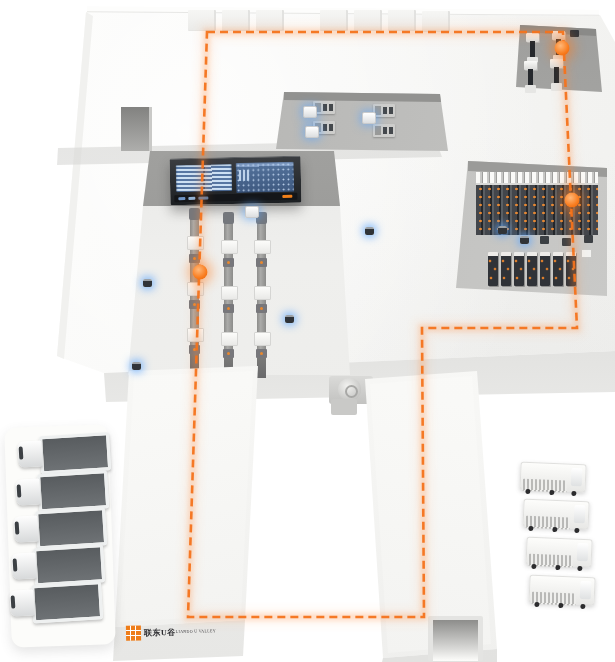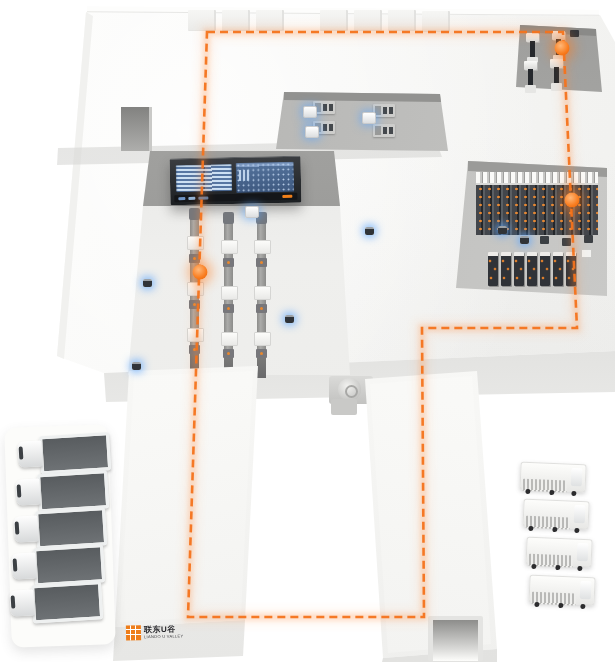--- a/index.html
+++ b/index.html
@@ -136,21 +136,21 @@
   .dock{position:absolute;left:428px;top:616px;width:55px;height:45px;background:#e4e4e2;border-radius:2px;}
   .dock-inner{position:absolute;left:5px;top:4px;right:5px;bottom:0;
     background:linear-gradient(180deg,#8d8d8b,#d9d9d7 70%,#fdfdfb);}
 
   
   .logo{position:absolute;left:126px;top:625px;display:flex;align-items:center;gap:3px;transform:rotate(-1deg);}
   .logo-icon{width:15px;height:15px;background:
       linear-gradient(90deg, rgba(0,0,0,0) 0 4px, #fff 4px 5px, rgba(0,0,0,0) 5px 9px, #fff 9px 10px, rgba(0,0,0,0) 10px),
       linear-gradient(180deg, rgba(0,0,0,0) 0 4px, #fff 4px 5px, rgba(0,0,0,0) 5px 9px, #fff 9px 10px, rgba(0,0,0,0) 10px),
       #ee7d1a;}
-  .logo-text{display:flex;flex-direction:column;line-height:1;}
+  .logo-text{display:flex;flex-direction:row;line-height:1;font-family:Liberation Serif, serif;}
   .logo-cn{font-size:8px;font-weight:bold;color:#26262a;letter-spacing:.5px;}
   .logo-en{font-size:4px;color:#3a3a3e;letter-spacing:.3px;margin-top:1px;}
 
   
   .truck-pad{position:absolute;left:8px;top:426px;width:104px;height:220px;border-radius:12px;
     background:#fcfcfa;box-shadow:0 5px 12px rgba(80,80,80,.15);transform:rotate(-2deg);}
   .truckL{position:absolute;width:94px;height:36px;transform:rotate(-3.5deg);}
   .truckL .cargo{position:absolute;right:0;top:1px;width:64px;height:32px;border:3px solid #eef0f0;
     border-radius:3px;background:linear-gradient(180deg,#585c5f,#6e7275);box-shadow:0 2px 3px rgba(70,70,70,.3);}
   .truckL .cab{position:absolute;left:2px;top:5px;width:24px;height:26px;border-radius:6px 2px 2px 6px;

